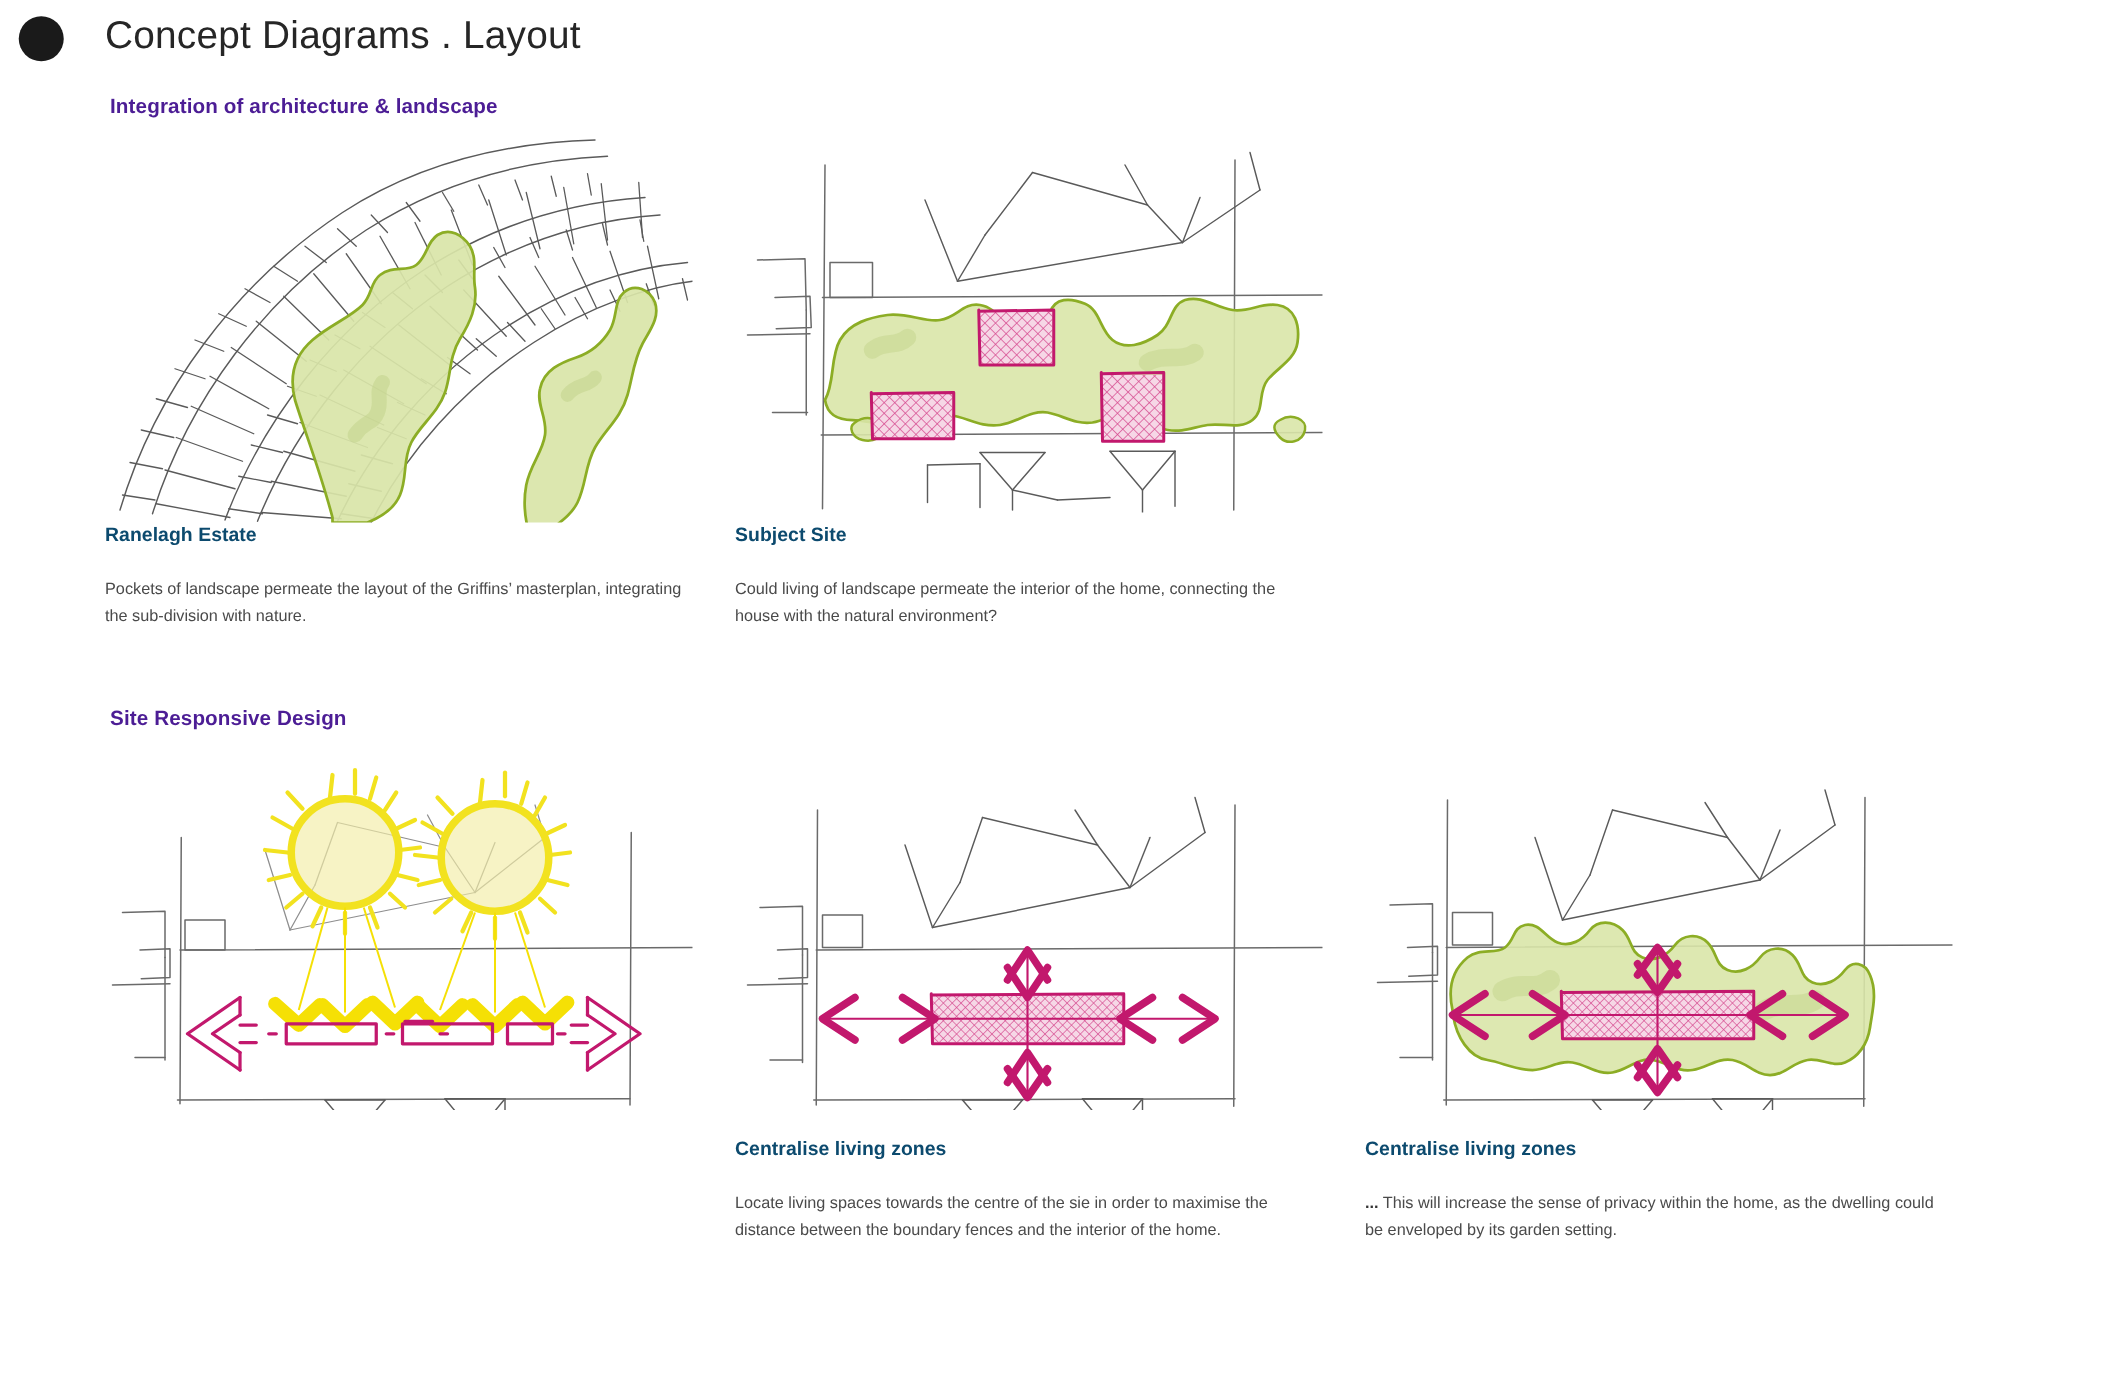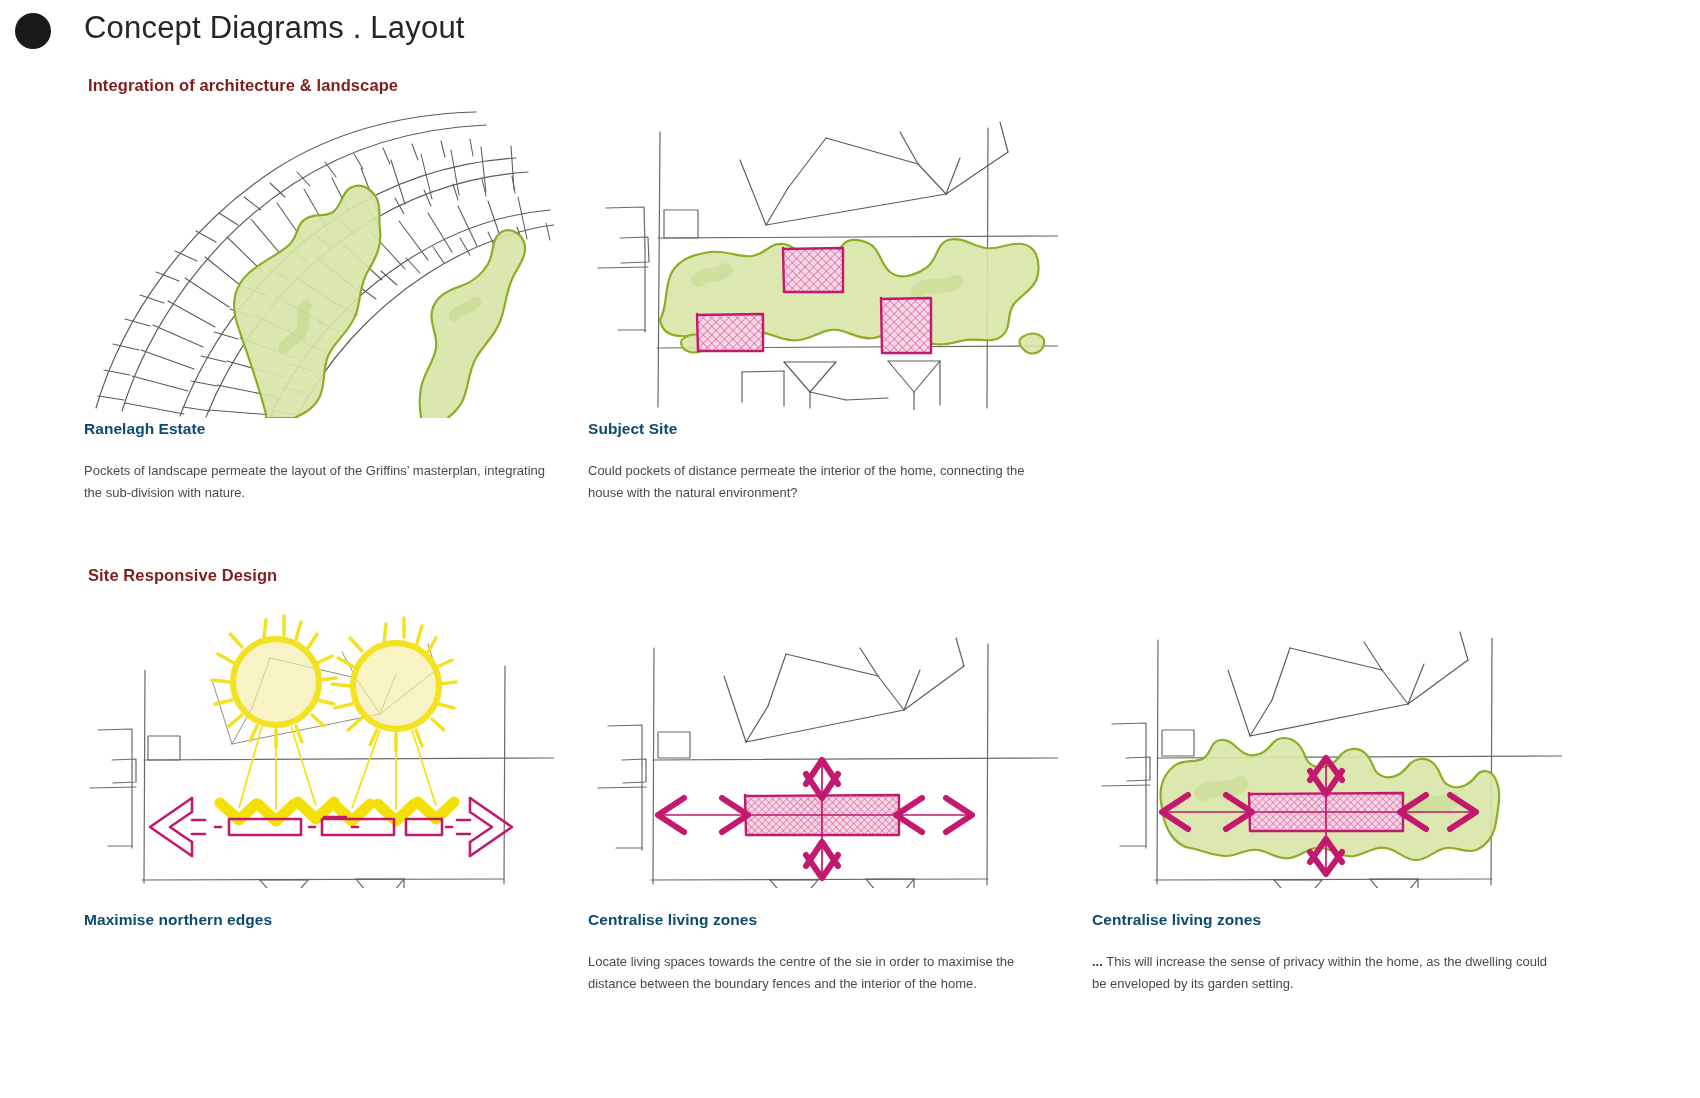--- a/index.html
+++ b/index.html
@@ -9,21 +9,21 @@
     color:#231f20;overflow:hidden;position:relative;
   }
   .page{position:relative;width:1700px;height:848px;}
 
   
   .header{position:absolute;left:0;top:0;width:1700px;height:62px;}
   .bullet{position:absolute;left:15px;top:13px;width:36px;height:36px;border-radius:50%;background:#1a1a1a;}
   .title{position:absolute;left:84px;top:10px;font-size:31px;font-weight:400;letter-spacing:.2px;color:#262626;white-space:nowrap;}
 
   
-  .sec-head{position:absolute;font-size:16.5px;font-weight:700;color:#7f1d1d;letter-spacing:.1px;white-space:nowrap;}
+  .sec-head{position:absolute;font-size:16.5px;font-weight:700;color:#4c1d95;letter-spacing:.1px;white-space:nowrap;}
   #sec1{left:88px;top:76px;}
   #sec2{left:88px;top:566px;}
 
   
   .fig{position:absolute;}
   #fig-a{left:84px;top:108px;width:470px;height:310px;}
   #fig-b{left:588px;top:110px;width:470px;height:300px;}
   #fig-c{left:84px;top:608px;width:470px;height:280px;}
   #fig-d{left:588px;top:608px;width:470px;height:280px;}
   #fig-e{left:1092px;top:608px;width:470px;height:280px;}
@@ -305,21 +305,21 @@
       <circle cx="408" cy="305" r="1.4" fill="#8cad25"></circle>
     </svg>
   </div>
 
   <div class="cap" id="cap-a">
     <h3>Ranelagh Estate</h3>
     <p>Pockets of landscape permeate the layout of the Griffins’ masterplan, integrating the sub-division with nature.</p>
   </div>
   <div class="cap" id="cap-b">
     <h3>Subject Site</h3>
-    <p>Could pockets of distance permeate the interior of the home, connecting the house with the natural environment?</p>
+    <p>Could living of landscape permeate the interior of the home, connecting the house with the natural environment?</p>
   </div>
 
   <div class="sec-head" id="sec2">Site Responsive Design</div>
 
   <svg width="0" height="0" style="position:absolute">
     <defs>
       <pattern id="hatchC" width="5" height="5" patternUnits="userSpaceOnUse" patternTransform="rotate(45)">
         <line x1="0" y1="0" x2="0" y2="5" stroke="#d4468c" stroke-width="1"></line>
       </pattern>
       <pattern id="hatchC2" width="5" height="5" patternUnits="userSpaceOnUse" patternTransform="rotate(-45)">
@@ -624,21 +624,20 @@
         <path d="M234 148 L234 268" stroke-width="1.7"></path>
         <path d="M218 172 L234 150 L250 172" stroke-width="6"></path>
         <path d="M218 244 L234 266 L250 244" stroke-width="6"></path>
         <path d="M218 163 L234 186 L250 163" stroke-width="6"></path>
         <path d="M218 254 L234 231 L250 254" stroke-width="6"></path>
       </g>
     </svg>
   </div>
 
   <div class="cap" id="cap-c">
-    <h3>Maximise northern edges</h3>
   </div>
   <div class="cap" id="cap-d">
     <h3>Centralise living zones</h3>
     <p>Locate living spaces towards the centre of the sie in order to maximise the distance between the boundary fences and the interior of the home.</p>
   </div>
   <div class="cap" id="cap-e">
     <h3>Centralise living zones</h3>
     <p><b>...</b><span> This will increase the sense of privacy within the home, as the dwelling could be enveloped by its garden setting.</span></p>
   </div>
 

